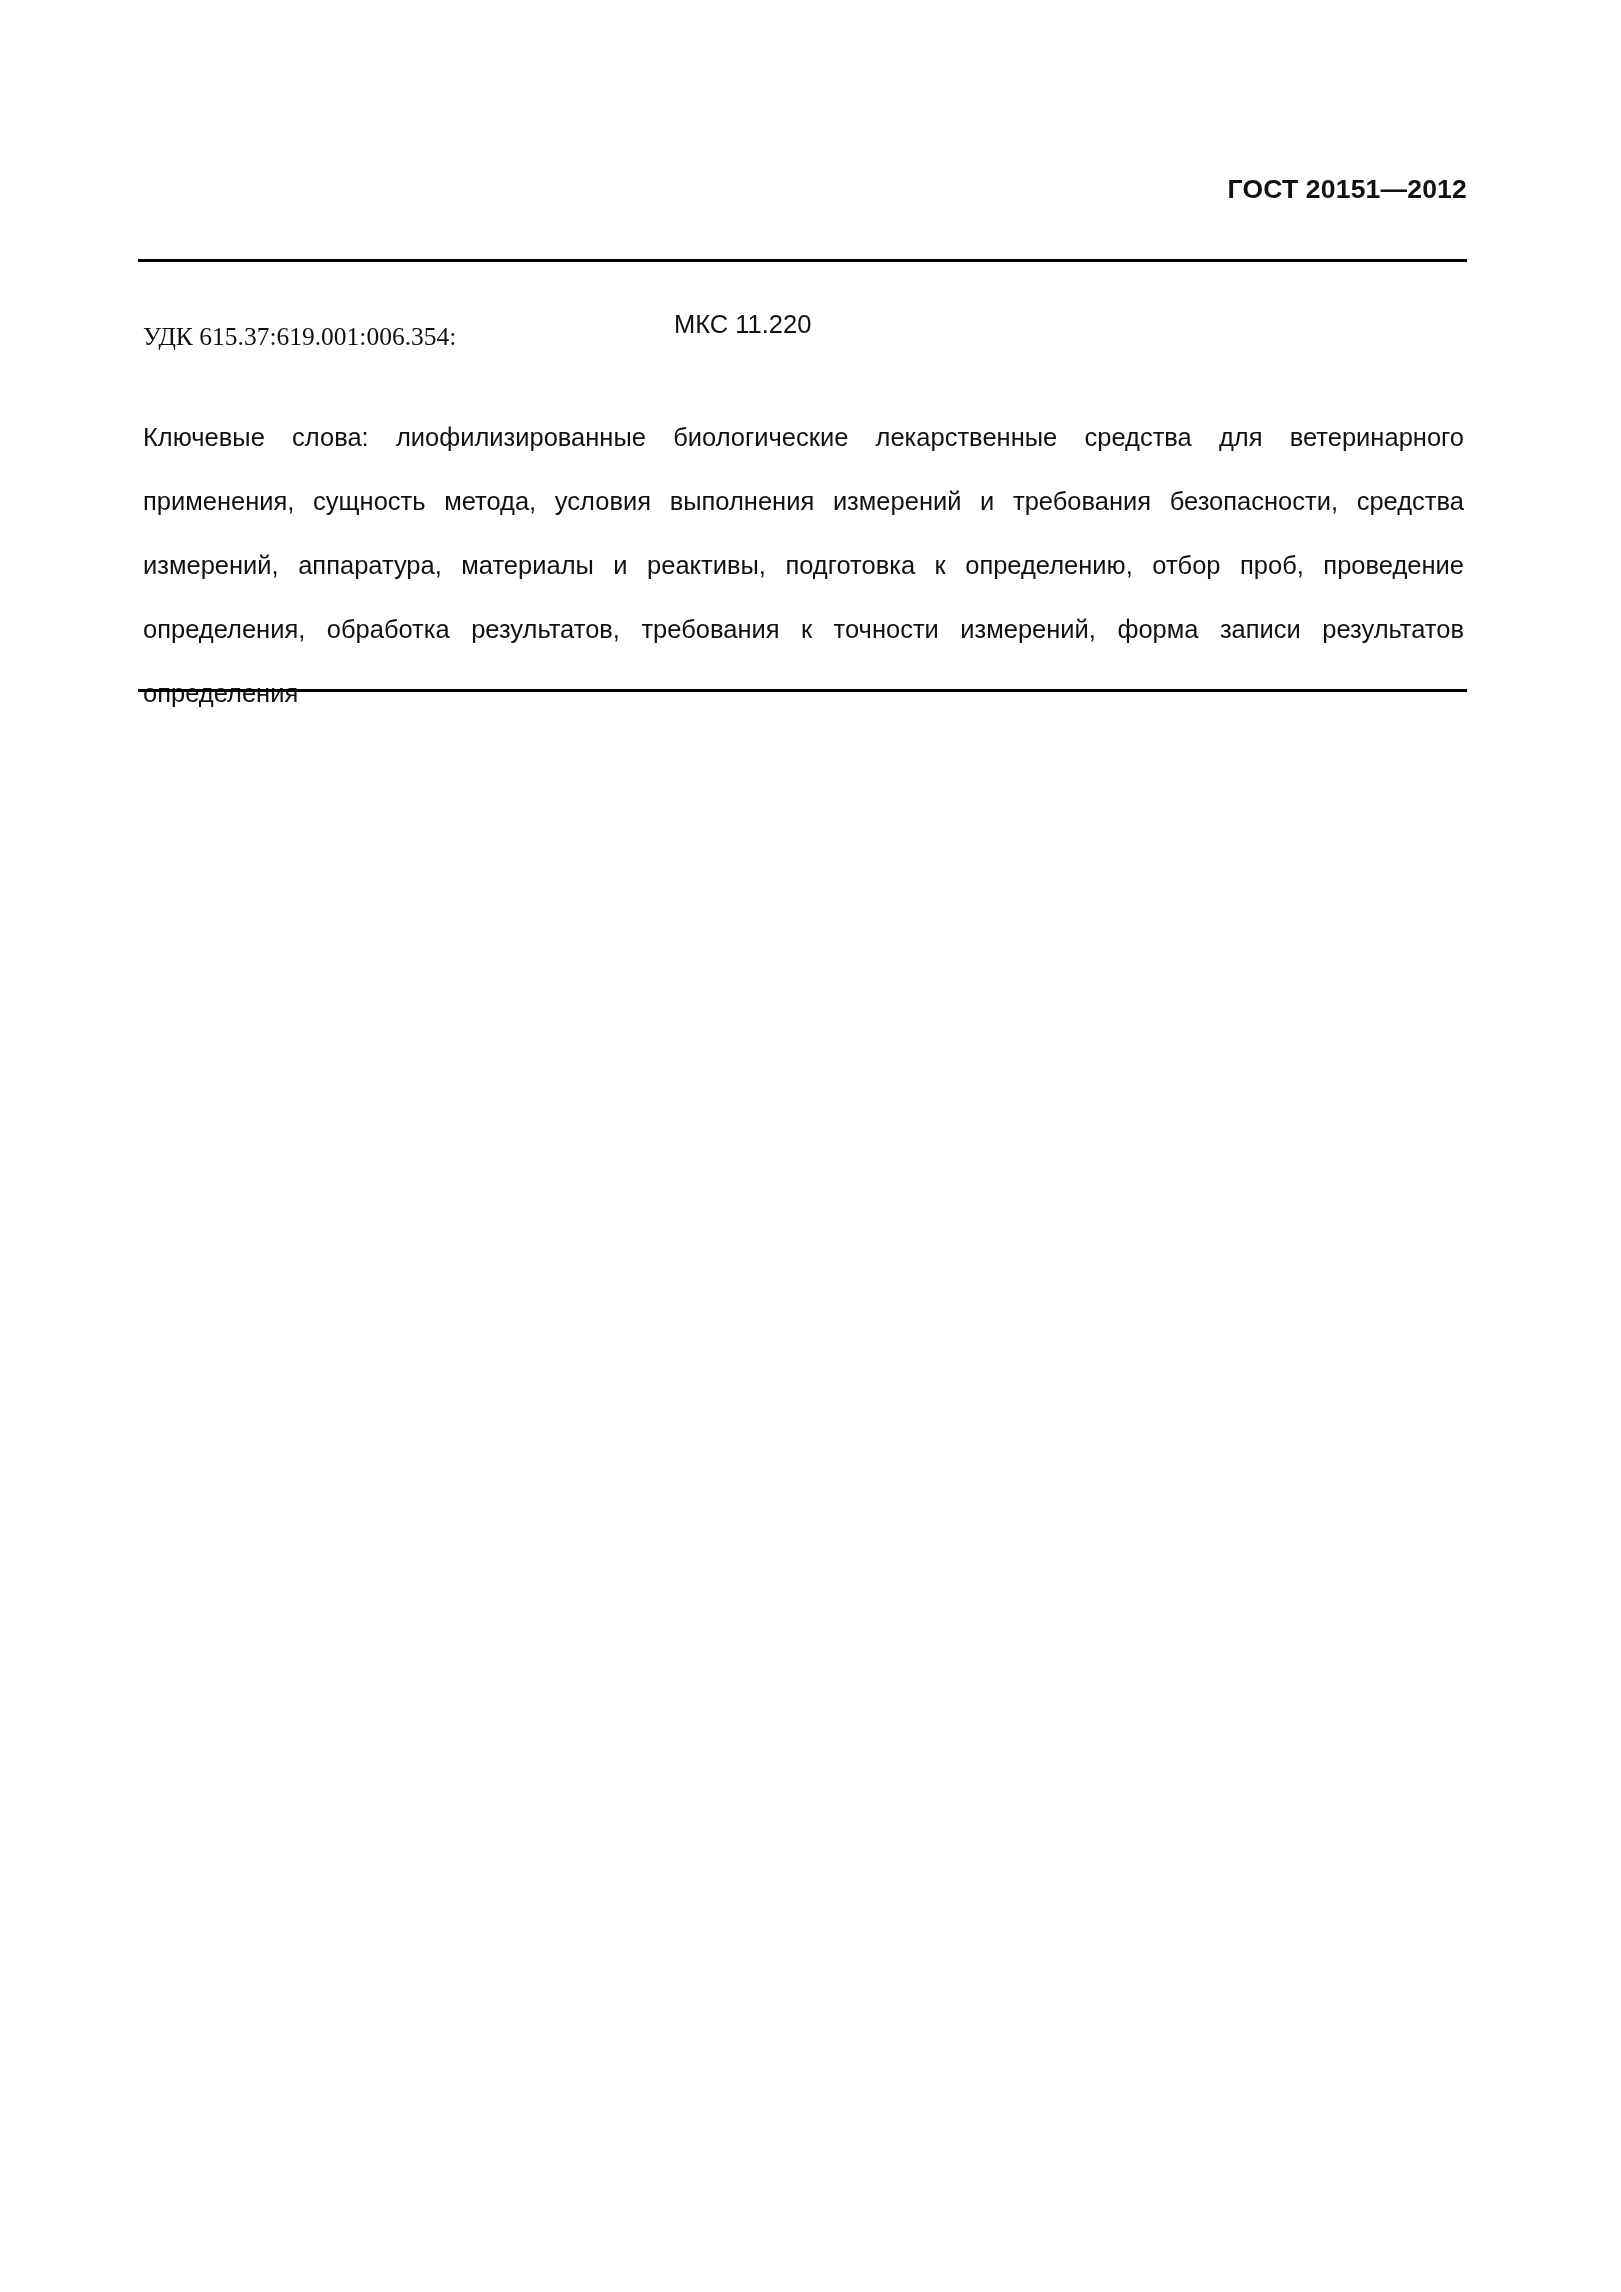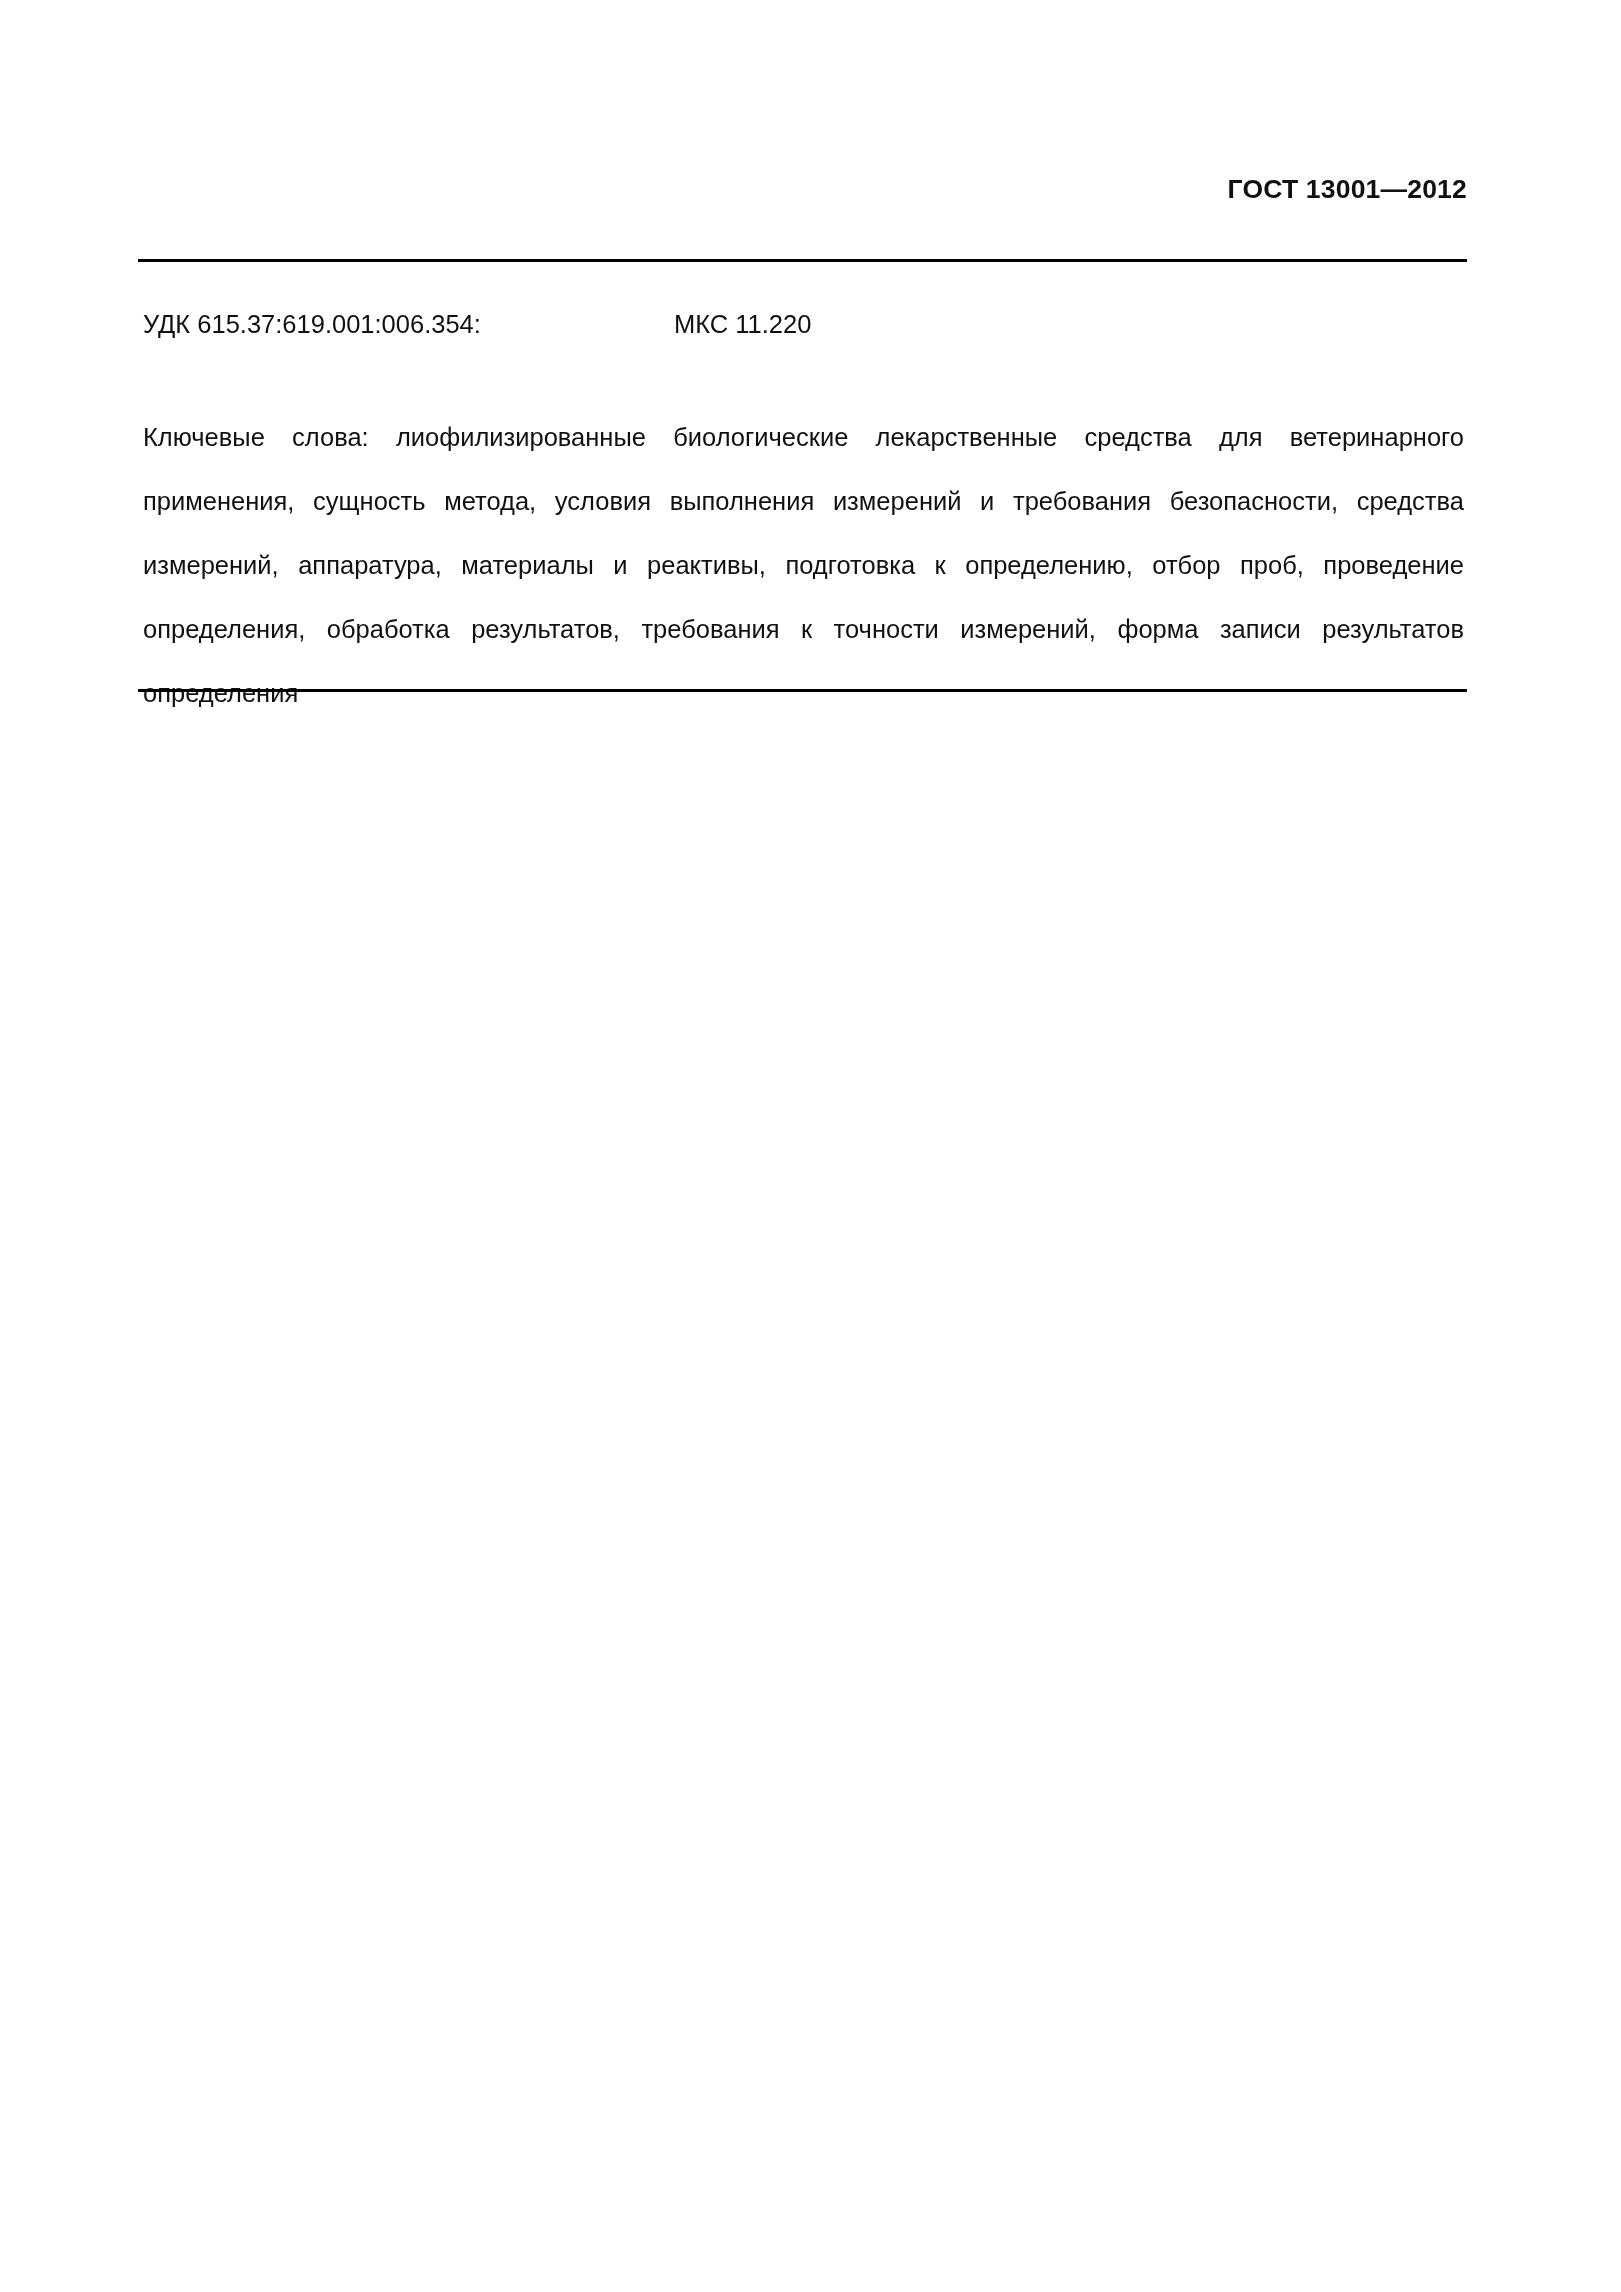--- a/index.html
+++ b/index.html
@@ -37,21 +37,22 @@
       position: absolute;
       top: 310px;
       left: 143px;
       font-size: 25.5px;
       color: #111111;
       white-space: nowrap;
     }
     .codes-row .udk {
       position: absolute;
       left: 0;
-      top: 0;
+      top: 12px;
+      font-family: Liberation Serif, serif;
     }
     .codes-row .mks {
       position: absolute;
       left: 501px;
       top: 0;
       margin-left: 30px;
     }
     .keywords {
       position: absolute;
       top: 405px;
@@ -59,21 +60,21 @@
       width: 1321px;
       font-size: 25.5px;
       line-height: 64px;
       text-align: justify;
       color: #111111;
     }
   </style>
 </head>
 <body>
 
-<div class="page-number-header">ГОСТ 13001—2012</div>
+<div class="page-number-header">ГОСТ 20151—2012</div>
 
 <div class="rule top"></div>
 
 <div class="codes-row">
   <span class="udk">УДК 615.37:619.001:006.354:</span>
   <span class="mks">МКС 11.220</span>
 </div>
 
 <div class="keywords">Ключевые слова: лиофилизированные биологические лекарственные средства для ветеринарного применения, сущность метода, условия выполнения измерений и требования безопасности, средства измерений, аппаратура, материалы и реактивы, подготовка к определению, отбор проб, проведение определения, обработка результатов, требования к точности измерений, форма записи результатов определения</div>
 

